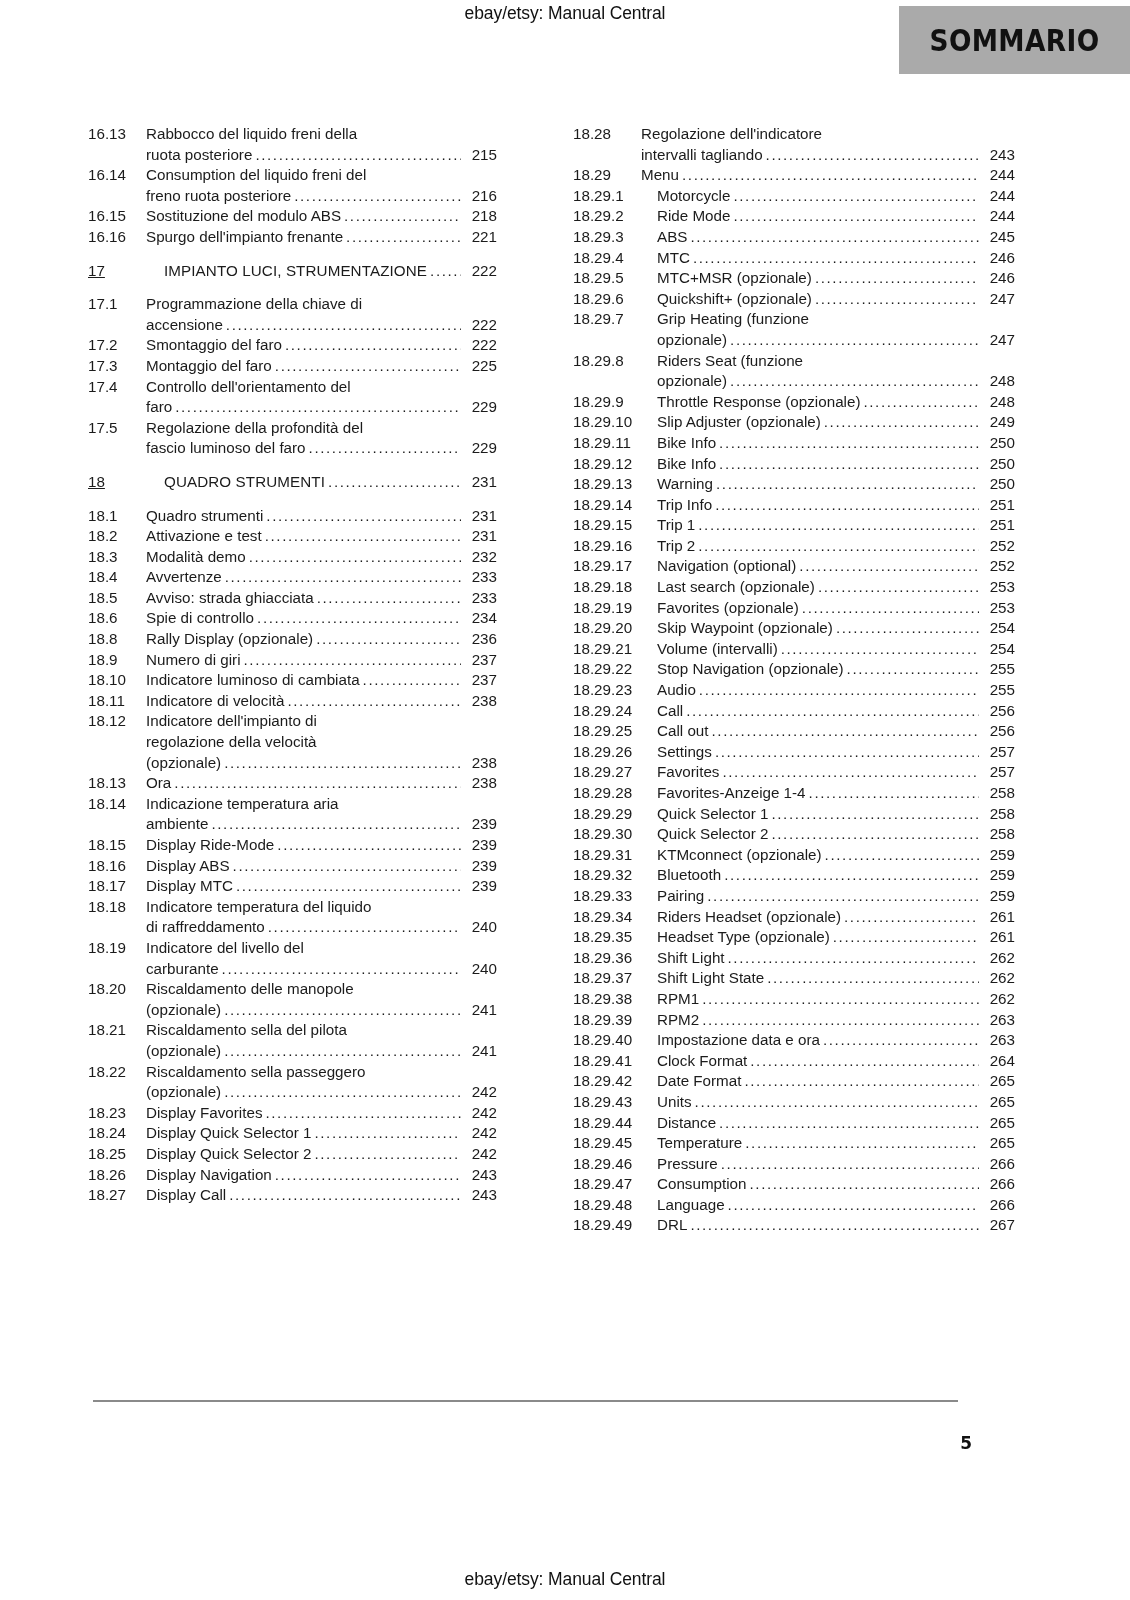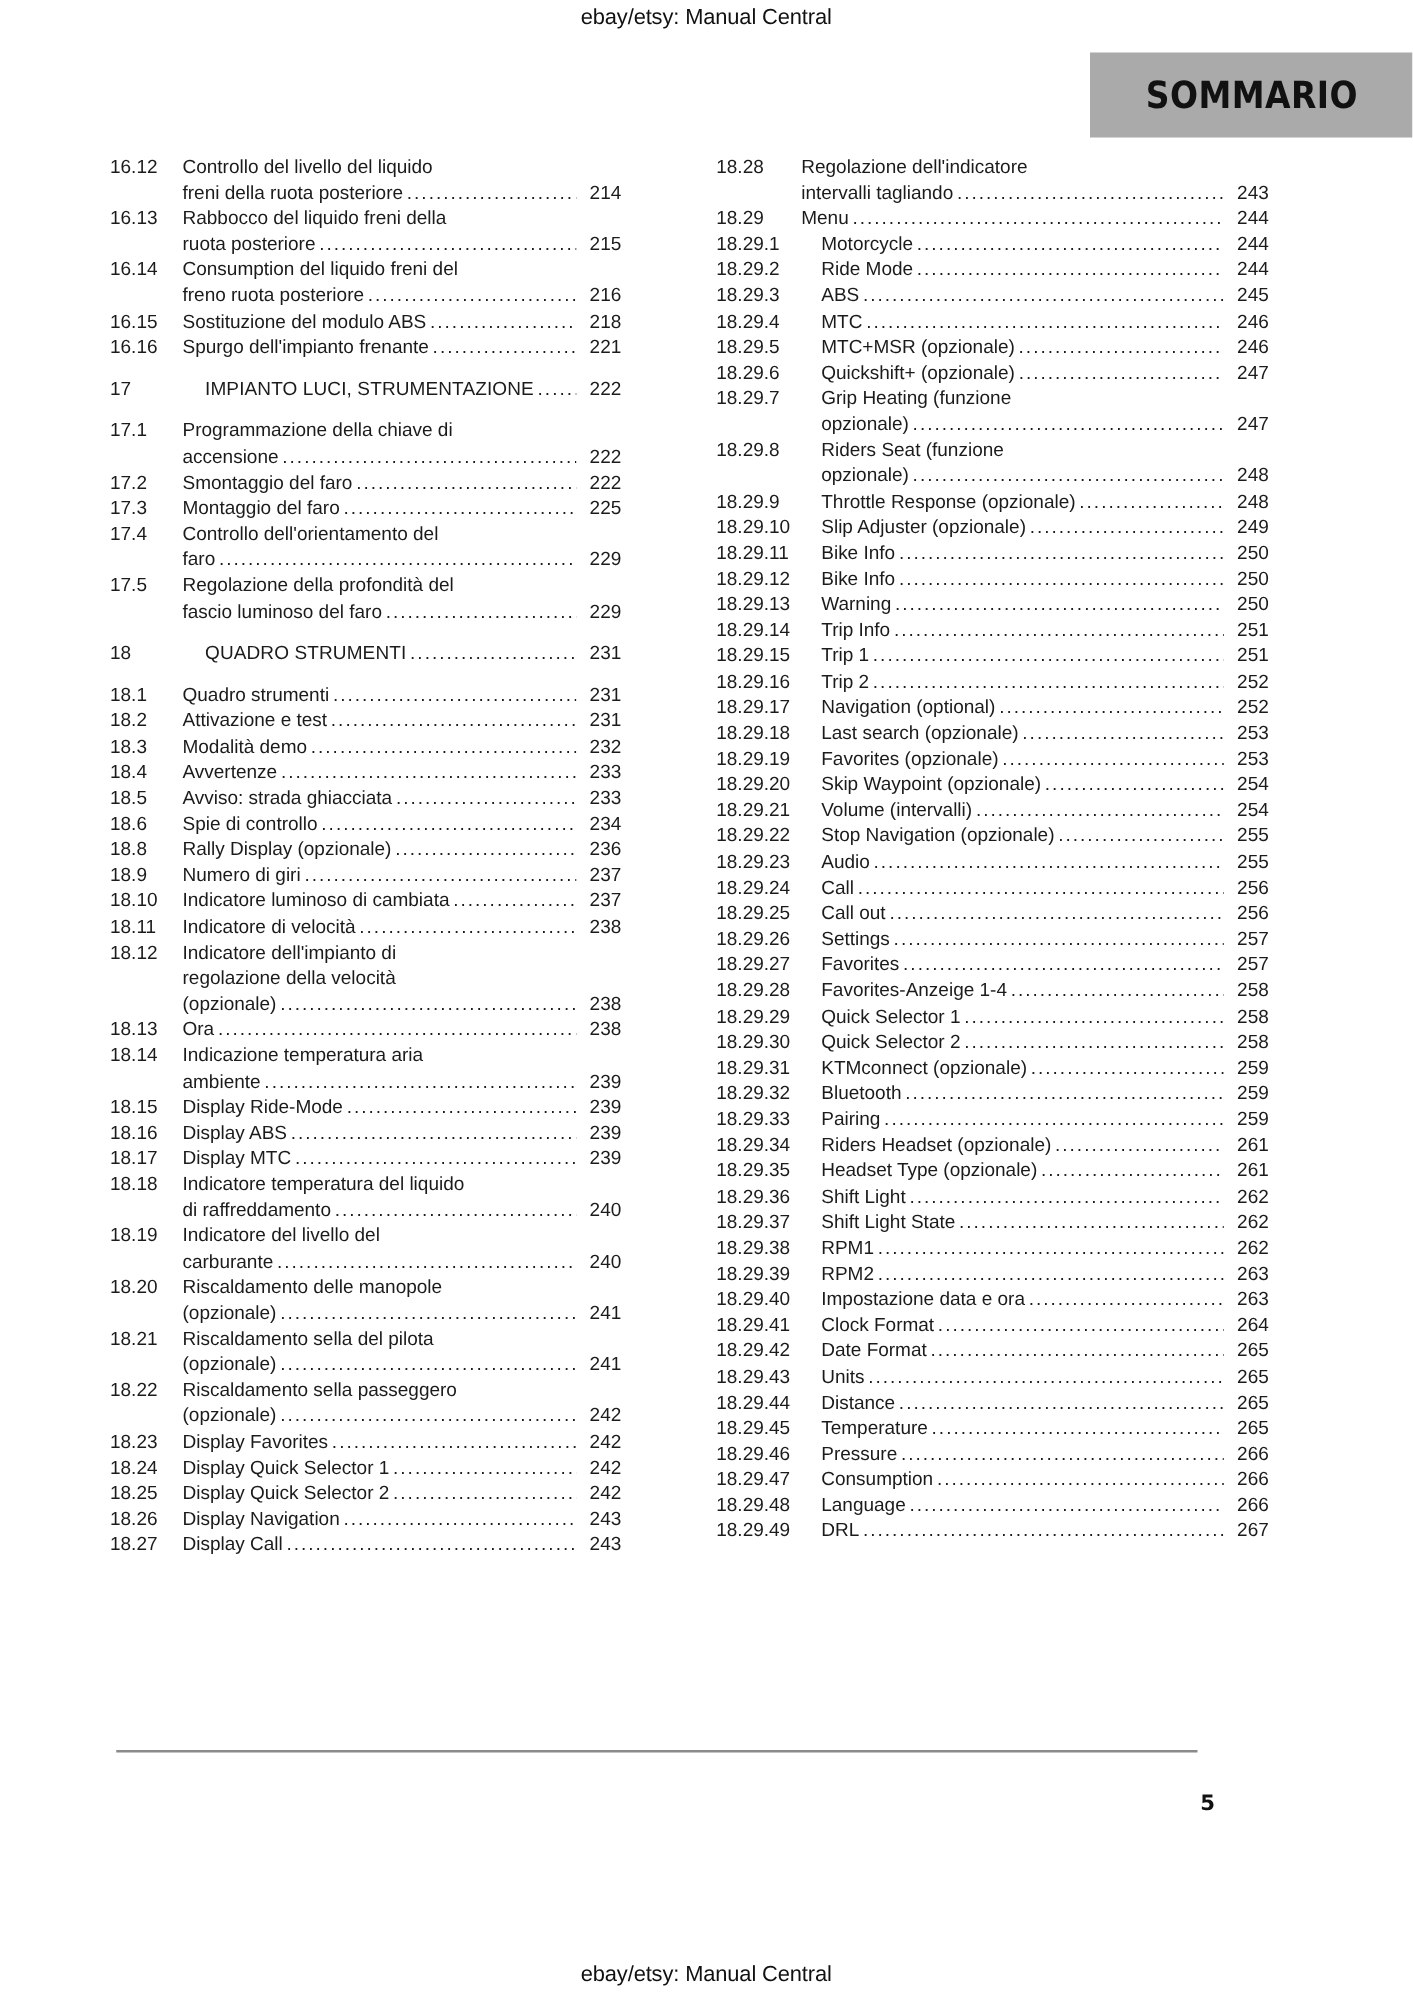--- a/index.html
+++ b/index.html
@@ -38,27 +38,26 @@
     font-size: 17.5px;
     color: #111;
     letter-spacing: -0.1px;
   }
 
   
   .section-tab {
     position: absolute;
     top: 6px;
     right: 0;
-    width: 258px;
+    width: 231px;
     height: 68px;
     background: #aaaaaa;
     display: flex;
     align-items: center;
     justify-content: center;
-    margin-top: 36px;
   }
   .section-tab-label {
     font-family: "DejaVu Sans", sans-serif;
     font-weight: 700;
     font-size: 30px;
     letter-spacing: 0.4px;
     color: #111;
     transform: scaleX(0.88);
     transform-origin: center;
   }
@@ -92,21 +91,21 @@
   .entry.gap-after  { margin-bottom: 13px; }
 
   .num {
     flex: 0 0 auto;
     text-align: left;
     white-space: nowrap;
     padding-right: 6px;
   }
   
   .col-left  .num { width: 58px; }
-  .col-left  .entry.lvl1 > .num { width: 40px; }
+  .col-left  .entry.lvl1 > .num { width: 40px; text-decoration: underline; }
   .col-left  .entry.lvl2 > .num { width: 58px; }
   
   .col-right .num { width: 84px; }
   .col-right .entry.lvl2 > .num { width: 68px; }
   .col-right .entry.lvl3 > .num { width: 84px; }
 
   .body {
     flex: 1 1 auto;
     min-width: 0;
     position: relative;
@@ -170,33 +169,20 @@
 
 <div class="running-head">ebay/etsy: Manual Central</div>
 
 <div class="section-tab">
   <span class="section-tab-label">SOMMARIO</span>
 </div>
 
 <div class="toc">
   <div class="col col-left" id="col-left">
       <div class="entry lvl2">
-        <span class="num">16.12</span>
-        <span class="body">
-          <span class="line cont">
-            <span class="txt">Controllo del livello del liquido</span>
-          </span>
-          <span class="line">
-            <span class="txt">freni della ruota posteriore</span>
-            <span class="dots"></span>
-            <span class="pg">214</span>
-          </span>
-        </span>
-      </div>
-      <div class="entry lvl2">
         <span class="num">16.13</span>
         <span class="body">
           <span class="line cont">
             <span class="txt">Rabbocco del liquido freni della</span>
           </span>
           <span class="line">
             <span class="txt">ruota posteriore</span>
             <span class="dots"></span>
             <span class="pg">215</span>
           </span>

